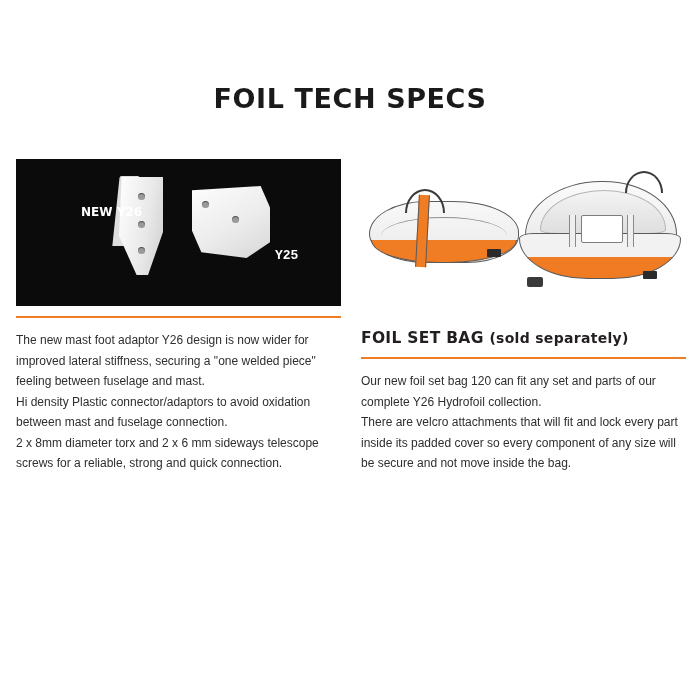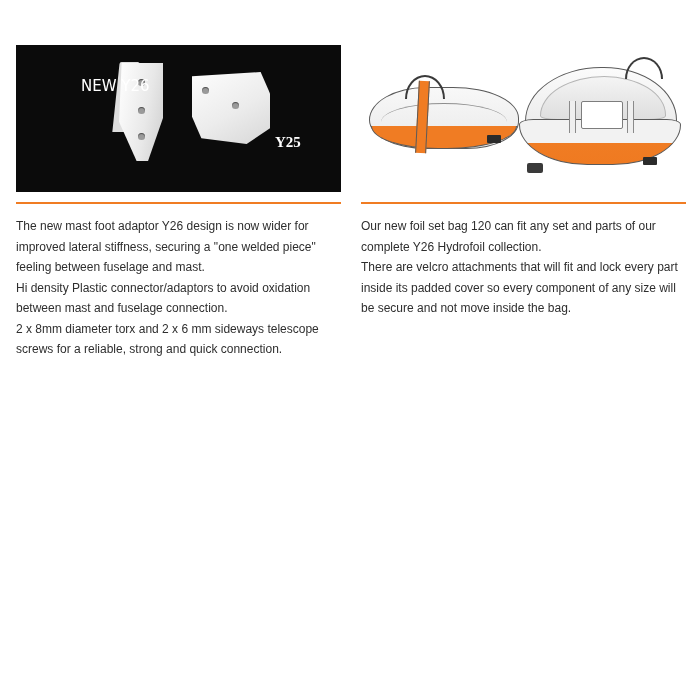--- a/index.html
+++ b/index.html
@@ -86,35 +86,35 @@
     position: absolute;
     width: 7px;
     height: 7px;
     border-radius: 50%;
     background: #9a9a9a;
     box-shadow: inset 0 1px 1px rgba(0,0,0,.5);
   }
   .lbl-new {
     position: absolute;
     left: 65px;
-    top: 35px;
+    top: 47px;
     color: #ffffff;
-    font-size: 15px;
-    font-weight: normal;
+    font-size: 12px;
+    font-weight: bold;
     line-height: 13px;
     font-family: "DejaVu Sans", sans-serif;
   }
   .lbl-y25 {
     position: absolute;
     left: 259px;
     top: 89px;
     color: #ffffff;
-    font-size: 15px;
-    font-weight: bold;
-    font-family: Liberation Serif, serif;
+    font-size: 13px;
+    font-weight: bold;
+    font-family: Liberation Mono, monospace;
   }
 
   
   .imgbox-right {
     position: relative;
     width: 325px;
     height: 147px;
     background: #ffffff;
     overflow: hidden;
   }
@@ -294,20 +294,21 @@
     line-height: 20.5px;
     color: #2e2e2e;
     white-space: pre-line;
   }
 </style>
 </head>
 <body>
 
 <div class="page">
 
+  <h1 class="title">FOIL TECH SPECS</h1>
 
   <div class="columns">
 
     <div class="col">
 
       <div class="imgbox-left">
         <div class="mast-a-base"></div>
         <div class="mast-a"></div>
         <div class="hole" style="left:122px; top:34px;"></div>
         <div class="hole" style="left:122px; top:62px;"></div>
@@ -347,19 +348,23 @@
           <div class="base"></div>
           <div class="v-strap" style="left:50px;"></div>
           <div class="v-strap" style="left:108px;"></div>
           <div class="pad"></div>
           <div class="handle2"></div>
           <div class="tag2"></div>
           <div class="foot"></div>
         </div>
       </div>
 
+      <div class="section-head">
+        <span>FOIL SET BAG</span>
+        <span class="note">(sold separately)</span>
+      </div>
       <div class="rule"></div>
       <div class="body-text">Our new foil set bag 120 can fit any set and parts of our complete Y26 Hydrofoil collection.
 There are velcro attachments that will fit and lock every part inside its padded cover so every component of any size will be secure and not move inside the bag.</div>
     </div>
 
   </div>
 </div>
 
 </body></html>

